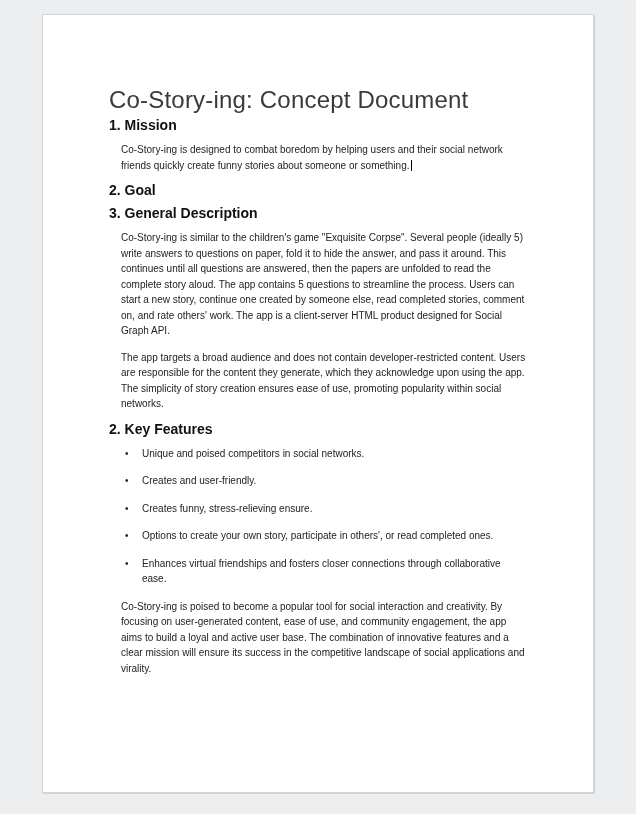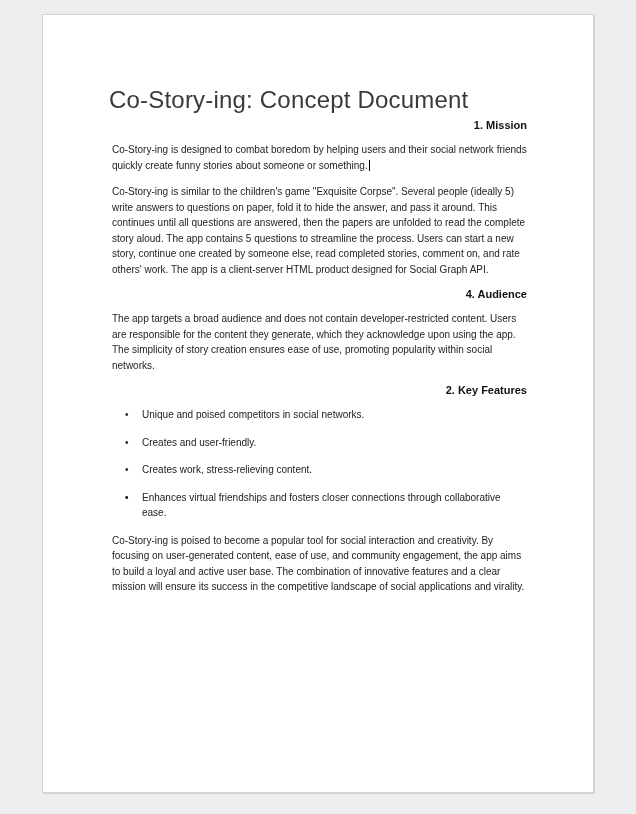--- a/index.html
+++ b/index.html
@@ -26,32 +26,31 @@
   }
   .doc-title {
     font-size: 24px;
     line-height: 28px;
     font-weight: 300;
     color: #3a3a3a;
     letter-spacing: 0.2px;
     white-space: nowrap;
   }
   .sec-heading {
-    font-size: 11px;
+    font-size: 14px;
     line-height: 13px;
     font-weight: bold;
     color: #111111;
     margin: 5px 0 10px 0;
-    text-align: right;
   }
   .sec-body {
     font-size: 10px;
     line-height: 15.5px;
     color: #222222;
-    margin: 0 0 11px 3px;
+    margin: 0 0 11px 12px;
   }
   .caret {
     display: inline-block;
     width: 1px; height: 11px;
     background: #000;
     vertical-align: -2px;
     margin-left: 1px;
   }
   ul.bullets {
     list-style: none;
@@ -76,31 +75,32 @@
 <body>
 
 <div class="canvas">
   <div class="page">
 
     <h1 class="doc-title">Co-Story-ing: Concept Document</h1>
 
     <h2 class="sec-heading">1. Mission</h2>
     <p class="sec-body"><span>Co-Story-ing is designed to combat boredom by helping users and their social network friends quickly create funny stories about someone or something.</span><span class="caret"></span></p>
 
+    <h2 class="sec-heading">2. Goal</h2>
 
+    <h2 class="sec-heading">3. General Description</h2>
     <p class="sec-body">Co-Story-ing is similar to the children's game "Exquisite Corpse". Several people (ideally 5) write answers to questions on paper, fold it to hide the answer, and pass it around. This continues until all questions are answered, then the papers are unfolded to read the complete story aloud. The app contains 5 questions to streamline the process. Users can start a new story, continue one created by someone else, read completed stories, comment on, and rate others' work. The app is a client-server HTML product designed for Social Graph API.</p>
 
-    <h2 class="sec-heading">4. Audience</h2>
     <p class="sec-body">The app targets a broad audience and does not contain developer-restricted content. Users are responsible for the content they generate, which they acknowledge upon using the app. The simplicity of story creation ensures ease of use, promoting popularity within social networks.</p>
 
     <h2 class="sec-heading">2. Key Features</h2>
     <ul class="bullets">
       <li><span class="dot">•</span><span>Unique and poised competitors in social networks.</span></li>
       <li><span class="dot">•</span><span>Creates and user-friendly.</span></li>
-      <li><span class="dot">•</span><span>Creates work, stress-relieving content.</span></li>
-      <li><span class="dot">•</span></li>
+      <li><span class="dot">•</span><span>Creates funny, stress-relieving ensure.</span></li>
+      <li><span class="dot">•</span><span>Options to create your own story, participate in others', or read completed ones.</span></li>
       <li><span class="dot">•</span><span>Enhances virtual friendships and fosters closer connections through collaborative ease.</span></li>
     </ul>
 
     <p class="sec-body">Co-Story-ing is poised to become a popular tool for social interaction and creativity. By focusing on user-generated content, ease of use, and community engagement, the app aims to build a loyal and active user base. The combination of innovative features and a clear mission will ensure its success in the competitive landscape of social applications and virality.</p>
 
   </div>
 </div>
 
 </body></html>

